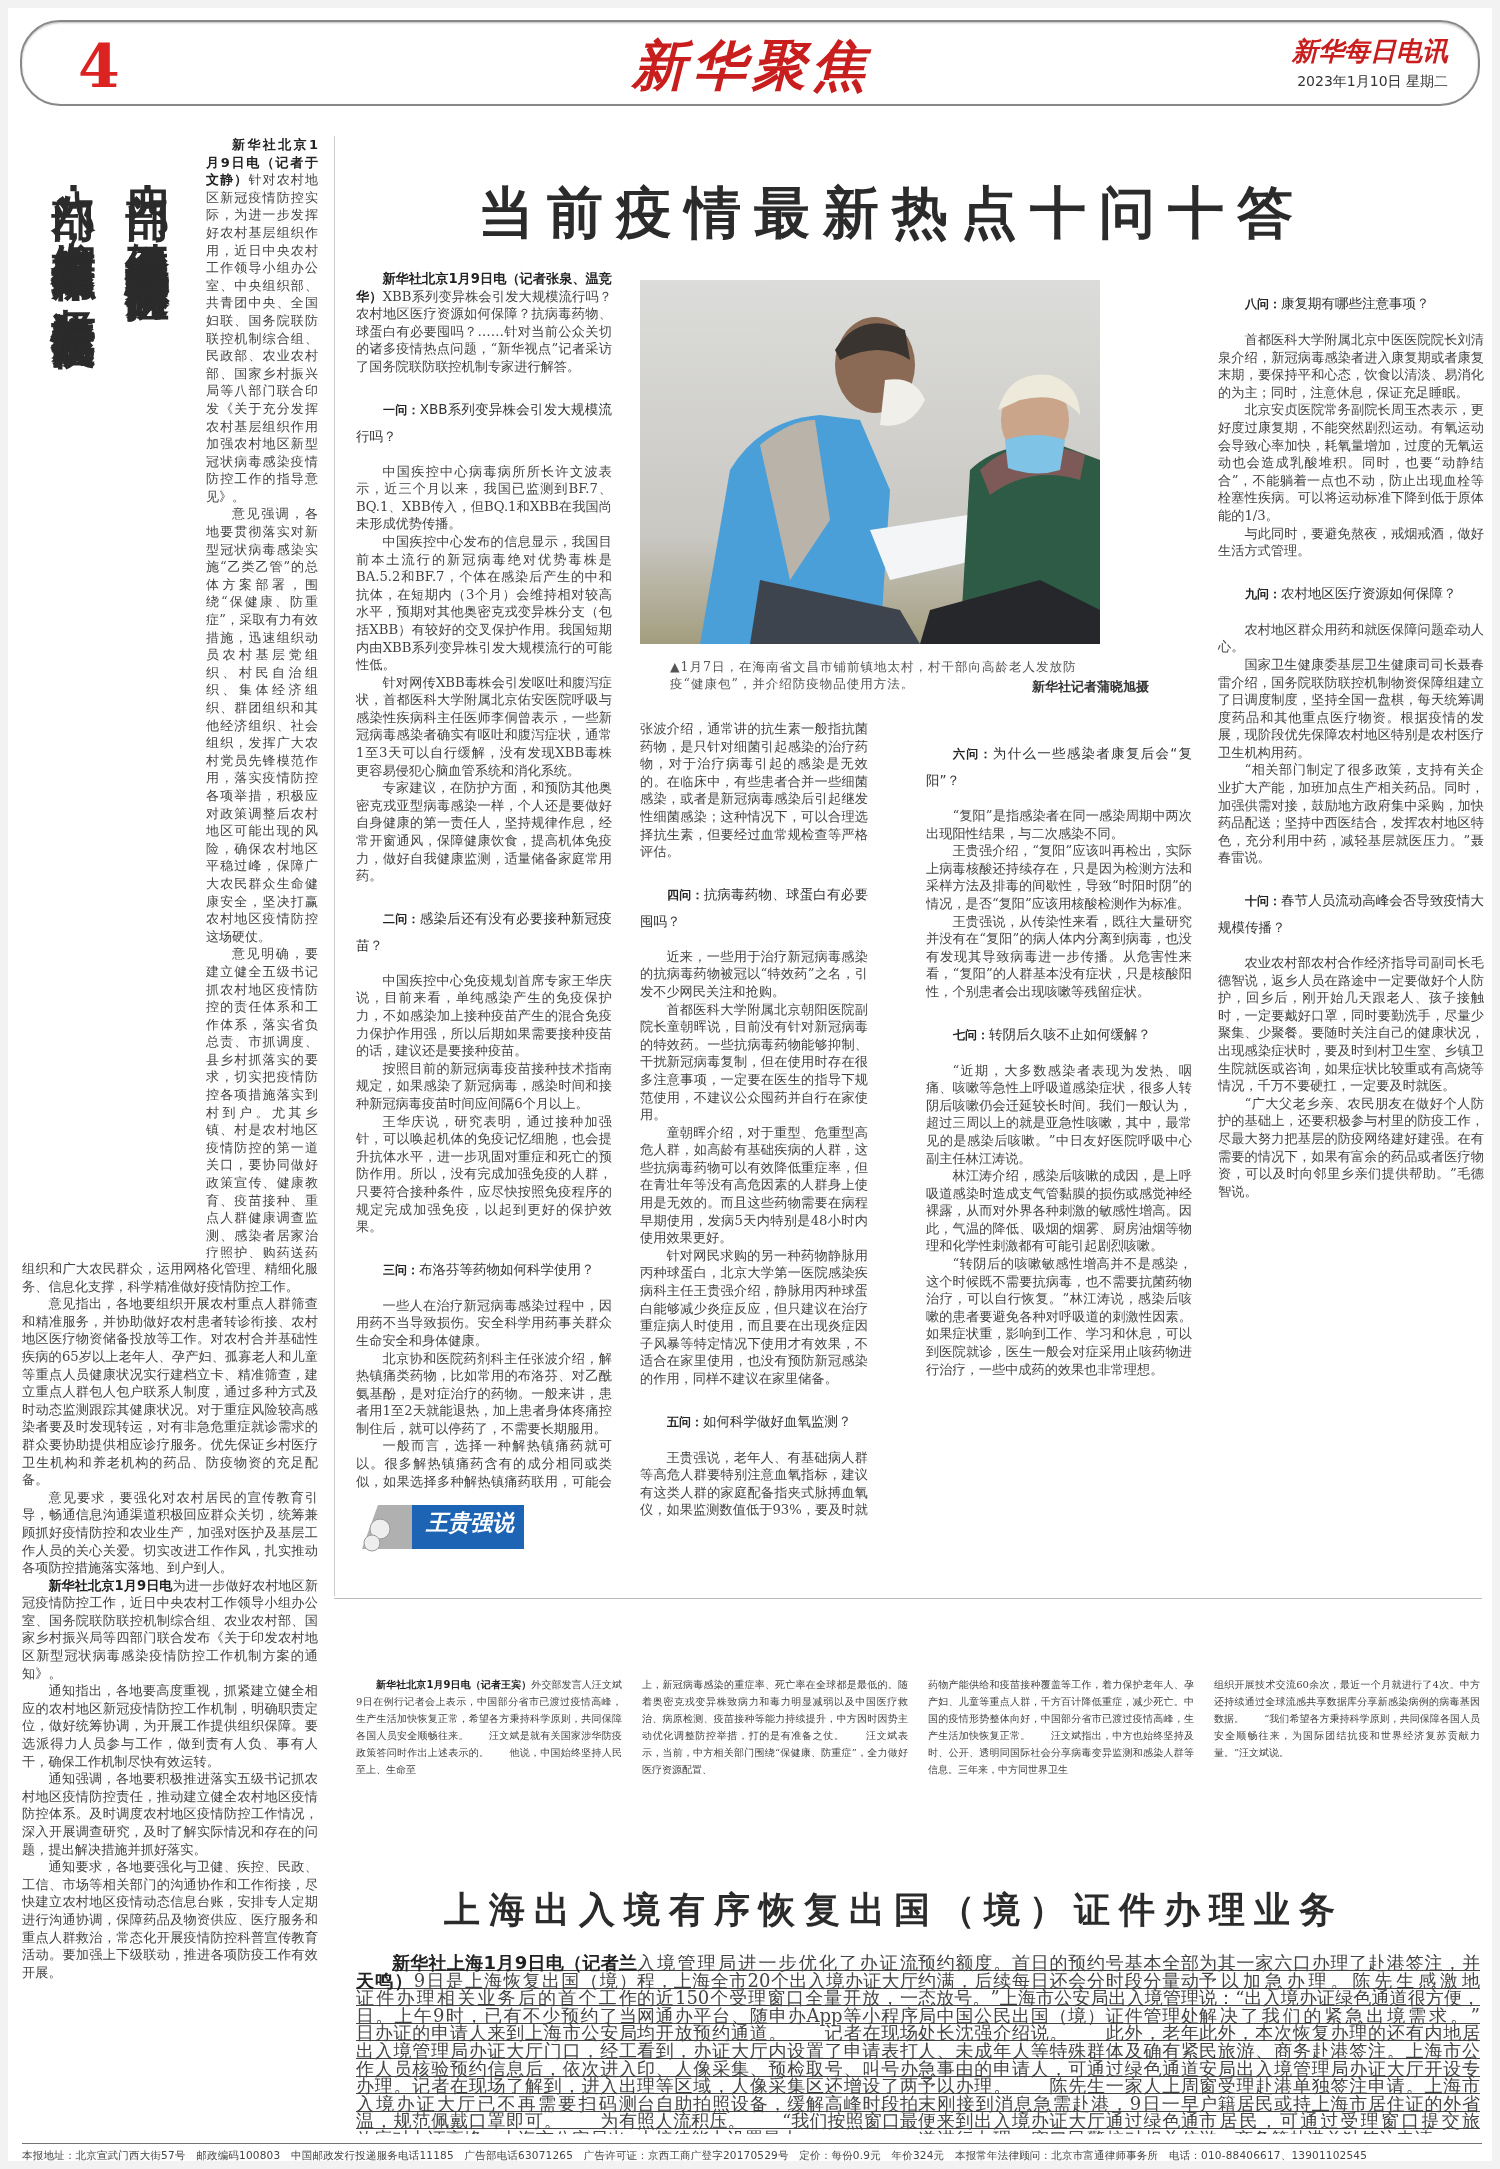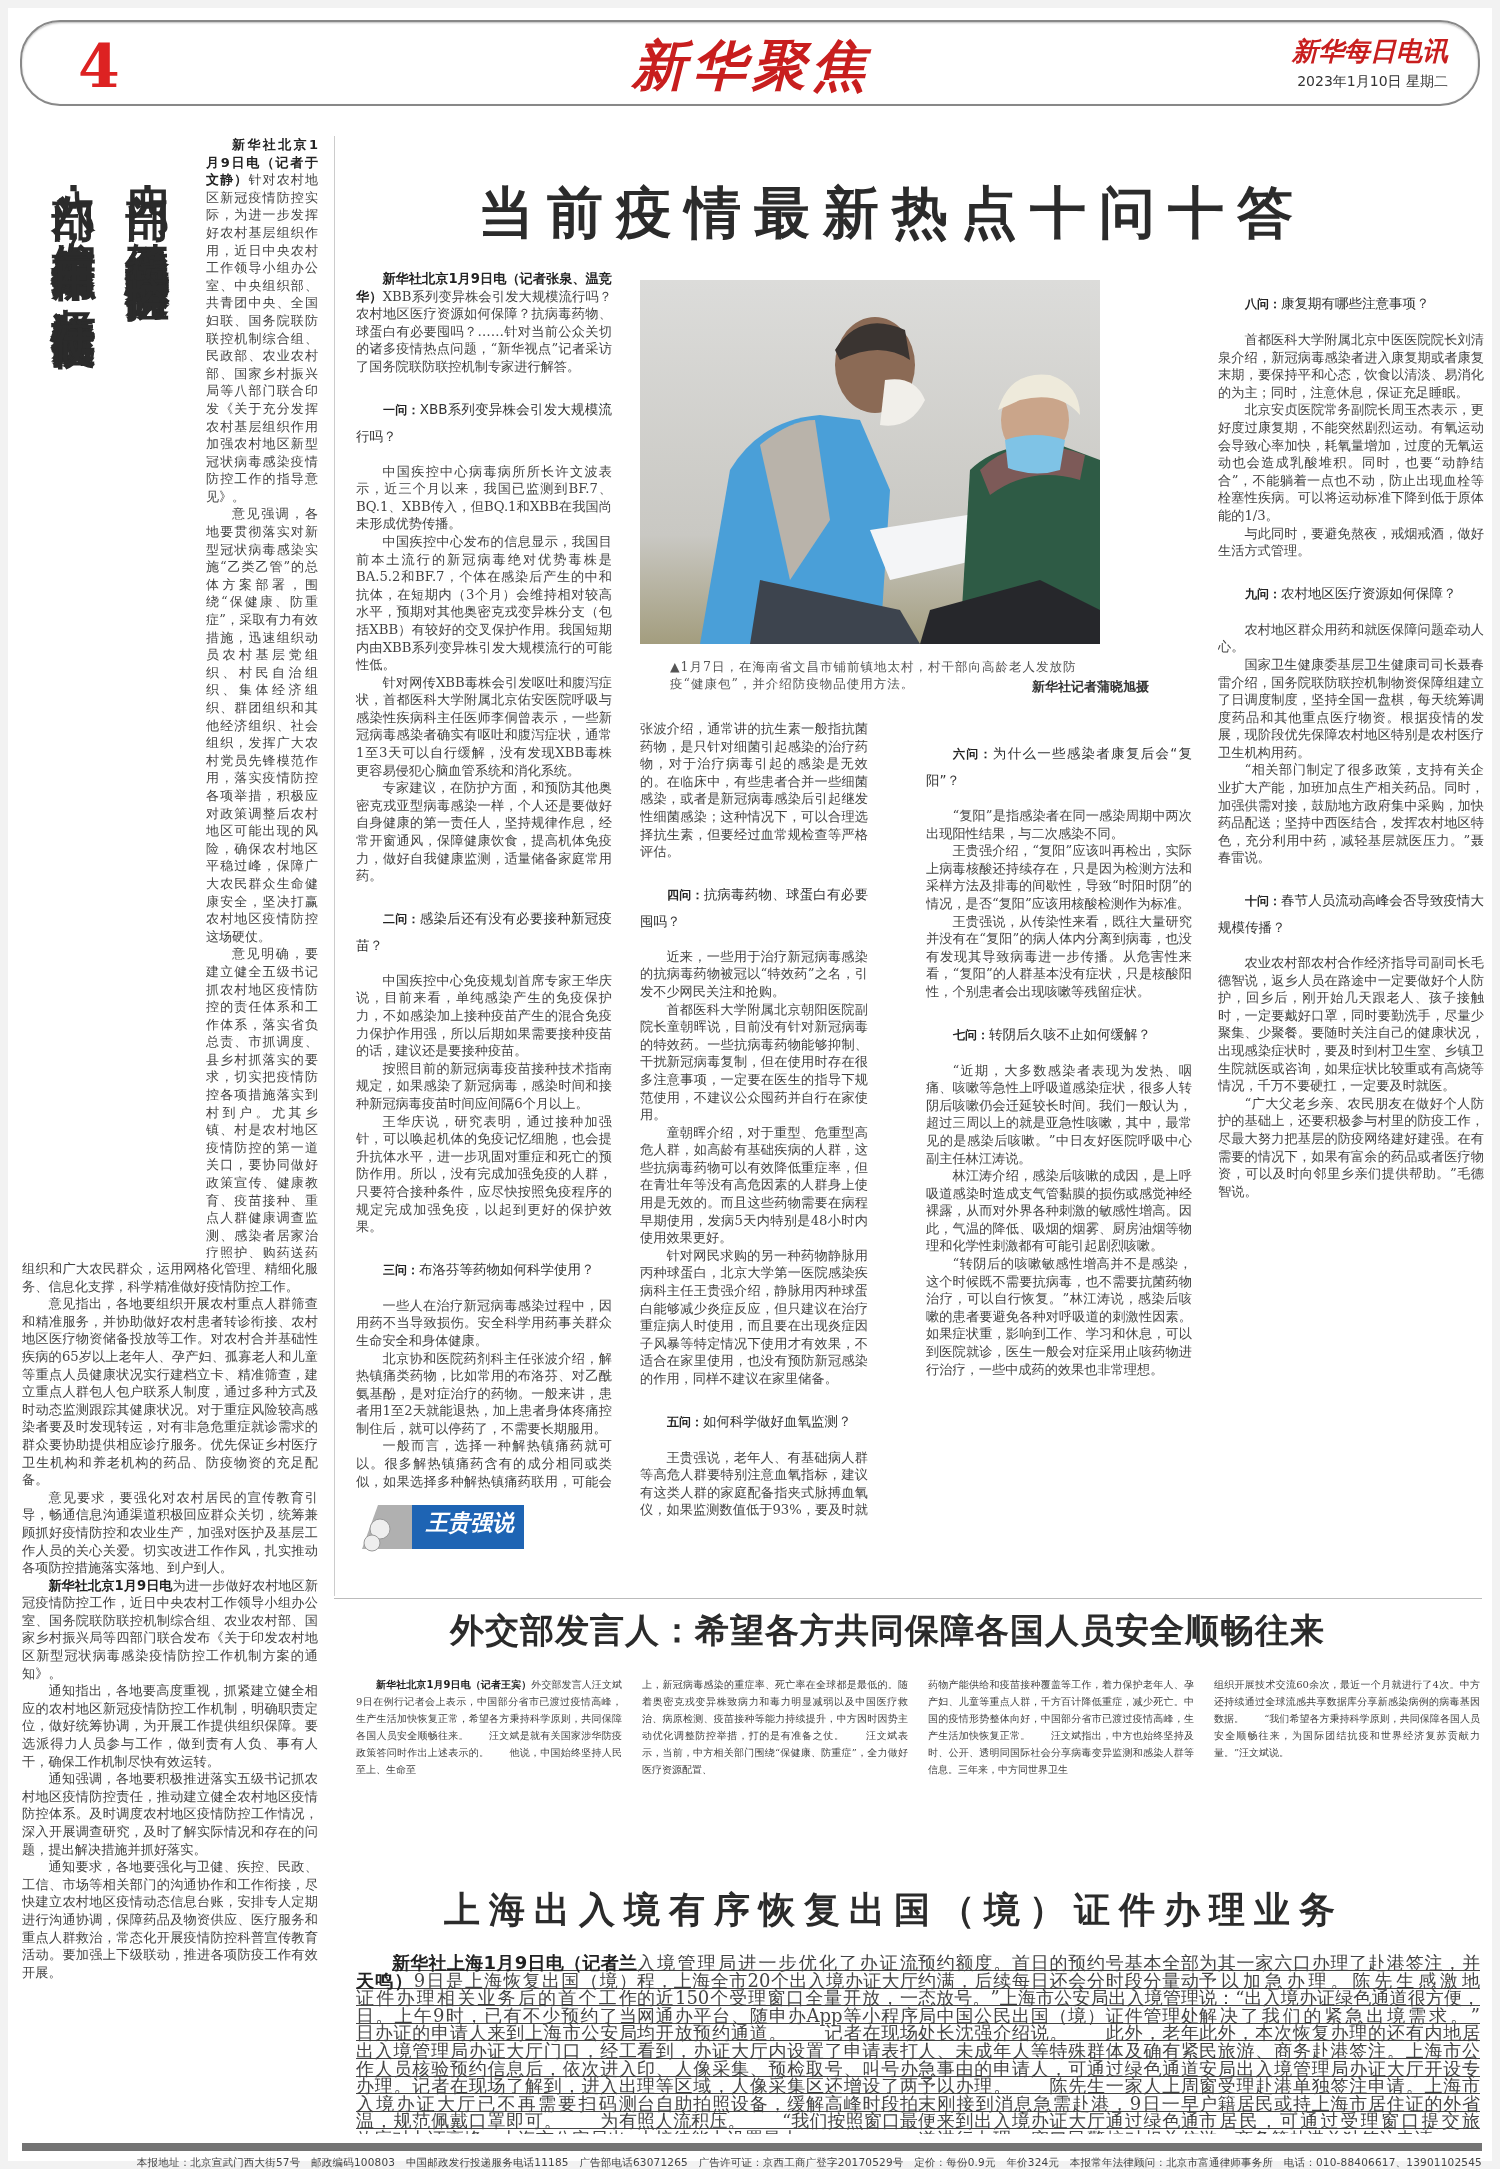--- a/index.html
+++ b/index.html
@@ -34,21 +34,21 @@
   .q-title { font-family: "DejaVu Sans", sans-serif; font-size: 13.5px; color: #333; margin: 20px 0 14px 0; line-height: 26px; text-indent: 2em; }
   .q-title b { font-size: 12px; font-weight: bold; color: #222; }
 
   .photo { position: absolute; left: 632px; top: 272px; width: 460px; height: 364px; overflow: hidden; background: linear-gradient(180deg,#d8d8d6 0%,#cfcfcc 60%,#b5b19c 100%); }
   .caption { position: absolute; left: 662px; top: 650px; width: 420px; font-size: 12.5px; line-height: 17px; color: #555; letter-spacing: 1px; }
   .credit { position: absolute; left: 1024px; top: 670px; font-family: "DejaVu Sans", sans-serif; font-weight: bold; font-size: 13px; color: #333; }
 
   .xh-logo { position: absolute; left: 350px; top: 1491px; width: 168px; height: 54px; }
   .rule { position: absolute; height: 1px; background: #bbb; }
   .sub-headline { position: absolute; font-family: "DejaVu Serif", serif; font-weight: bold; color: #2b2b2b; }
-  .footer { position: absolute; left: 14px; top: 2135px; width: 1460px; font-family: "DejaVu Sans", sans-serif; font-size: 10.5px; color: #444; letter-spacing: 0.2px; border-top: 8px solid #737373; padding-top: 5px; text-align: right; white-space: nowrap; }
+  .footer { position: absolute; left: 14px; top: 2135px; width: 1460px; font-family: "DejaVu Sans", sans-serif; font-size: 10.5px; color: #444; letter-spacing: 0.2px; border-top: 1px solid #737373; padding-top: 5px; text-align: left; white-space: nowrap; }
 </style>
 </head>
 <body>
 
 <div class="page">
 
   <div class="masthead">
     <div class="page-num">4</div>
     <div class="section-title">新华聚焦</div>
     <div class="brand">
@@ -169,21 +169,20 @@
     <svg width="168" height="54" viewBox="0 0 168 54">
       <path d="M4 50 L20 6 L60 6 L60 50 Z" fill="#b0b0b0"></path>
       <circle cx="22" cy="30" r="10" fill="#eee" stroke="#999"></circle>
       <circle cx="14" cy="44" r="8" fill="#eee" stroke="#999"></circle>
       <rect x="54" y="6" width="112" height="44" fill="#1e64b4"></rect>
     </svg>
     <div style="position:absolute;left:60px;top:9px;width:104px;text-align:center;font-family:'DejaVu Sans',sans-serif;font-weight:bold;font-style:italic;font-size:22px;color:#fff;">王贵强说</div>
   </div>
 
   <div class="rule" style="left:326px;top:1590px;width:1148px;"></div>
-  <div class="sub-headline" style="left:442px;top:1600px;font-size:34px;letter-spacing:1px;">外交部发言人：希望各方共同保障各国人员安全顺畅往来</div>
   <div class="q-col col-text" style="left:348px;top:1668px;width:1124px;height:170px;display:flex;gap:20px;font-size:10px;line-height:17px;">
     <div style="flex:1">
         <p><span class="lead">新华社北京1月9日电（记者王宾）</span><span>外交部发言人汪文斌9日在例行记者会上表示，中国部分省市已渡过疫情高峰，生产生活加快恢复正常，希望各方秉持科学原则，共同保障各国人员安全顺畅往来。　　汪文斌是就有关国家涉华防疫政策答问时作出上述表示的。　　他说，中国始终坚持人民至上、生命至</span></p>
       </div>
     <div style="flex:1">
         <p style="text-indent:0">上，新冠病毒感染的重症率、死亡率在全球都是最低的。随着奥密克戎变异株致病力和毒力明显减弱以及中国医疗救治、病原检测、疫苗接种等能力持续提升，中方因时因势主动优化调整防控举措，打的是有准备之仗。　　汪文斌表示，当前，中方相关部门围绕“保健康、防重症”，全力做好医疗资源配置、</p>
       </div>
     <div style="flex:1">
         <p style="text-indent:0">药物产能供给和疫苗接种覆盖等工作，着力保护老年人、孕产妇、儿童等重点人群，千方百计降低重症，减少死亡。中国的疫情形势整体向好，中国部分省市已渡过疫情高峰，生产生活加快恢复正常。　　汪文斌指出，中方也始终坚持及时、公开、透明同国际社会分享病毒变异监测和感染人群等信息。三年来，中方同世界卫生</p>
       </div>

